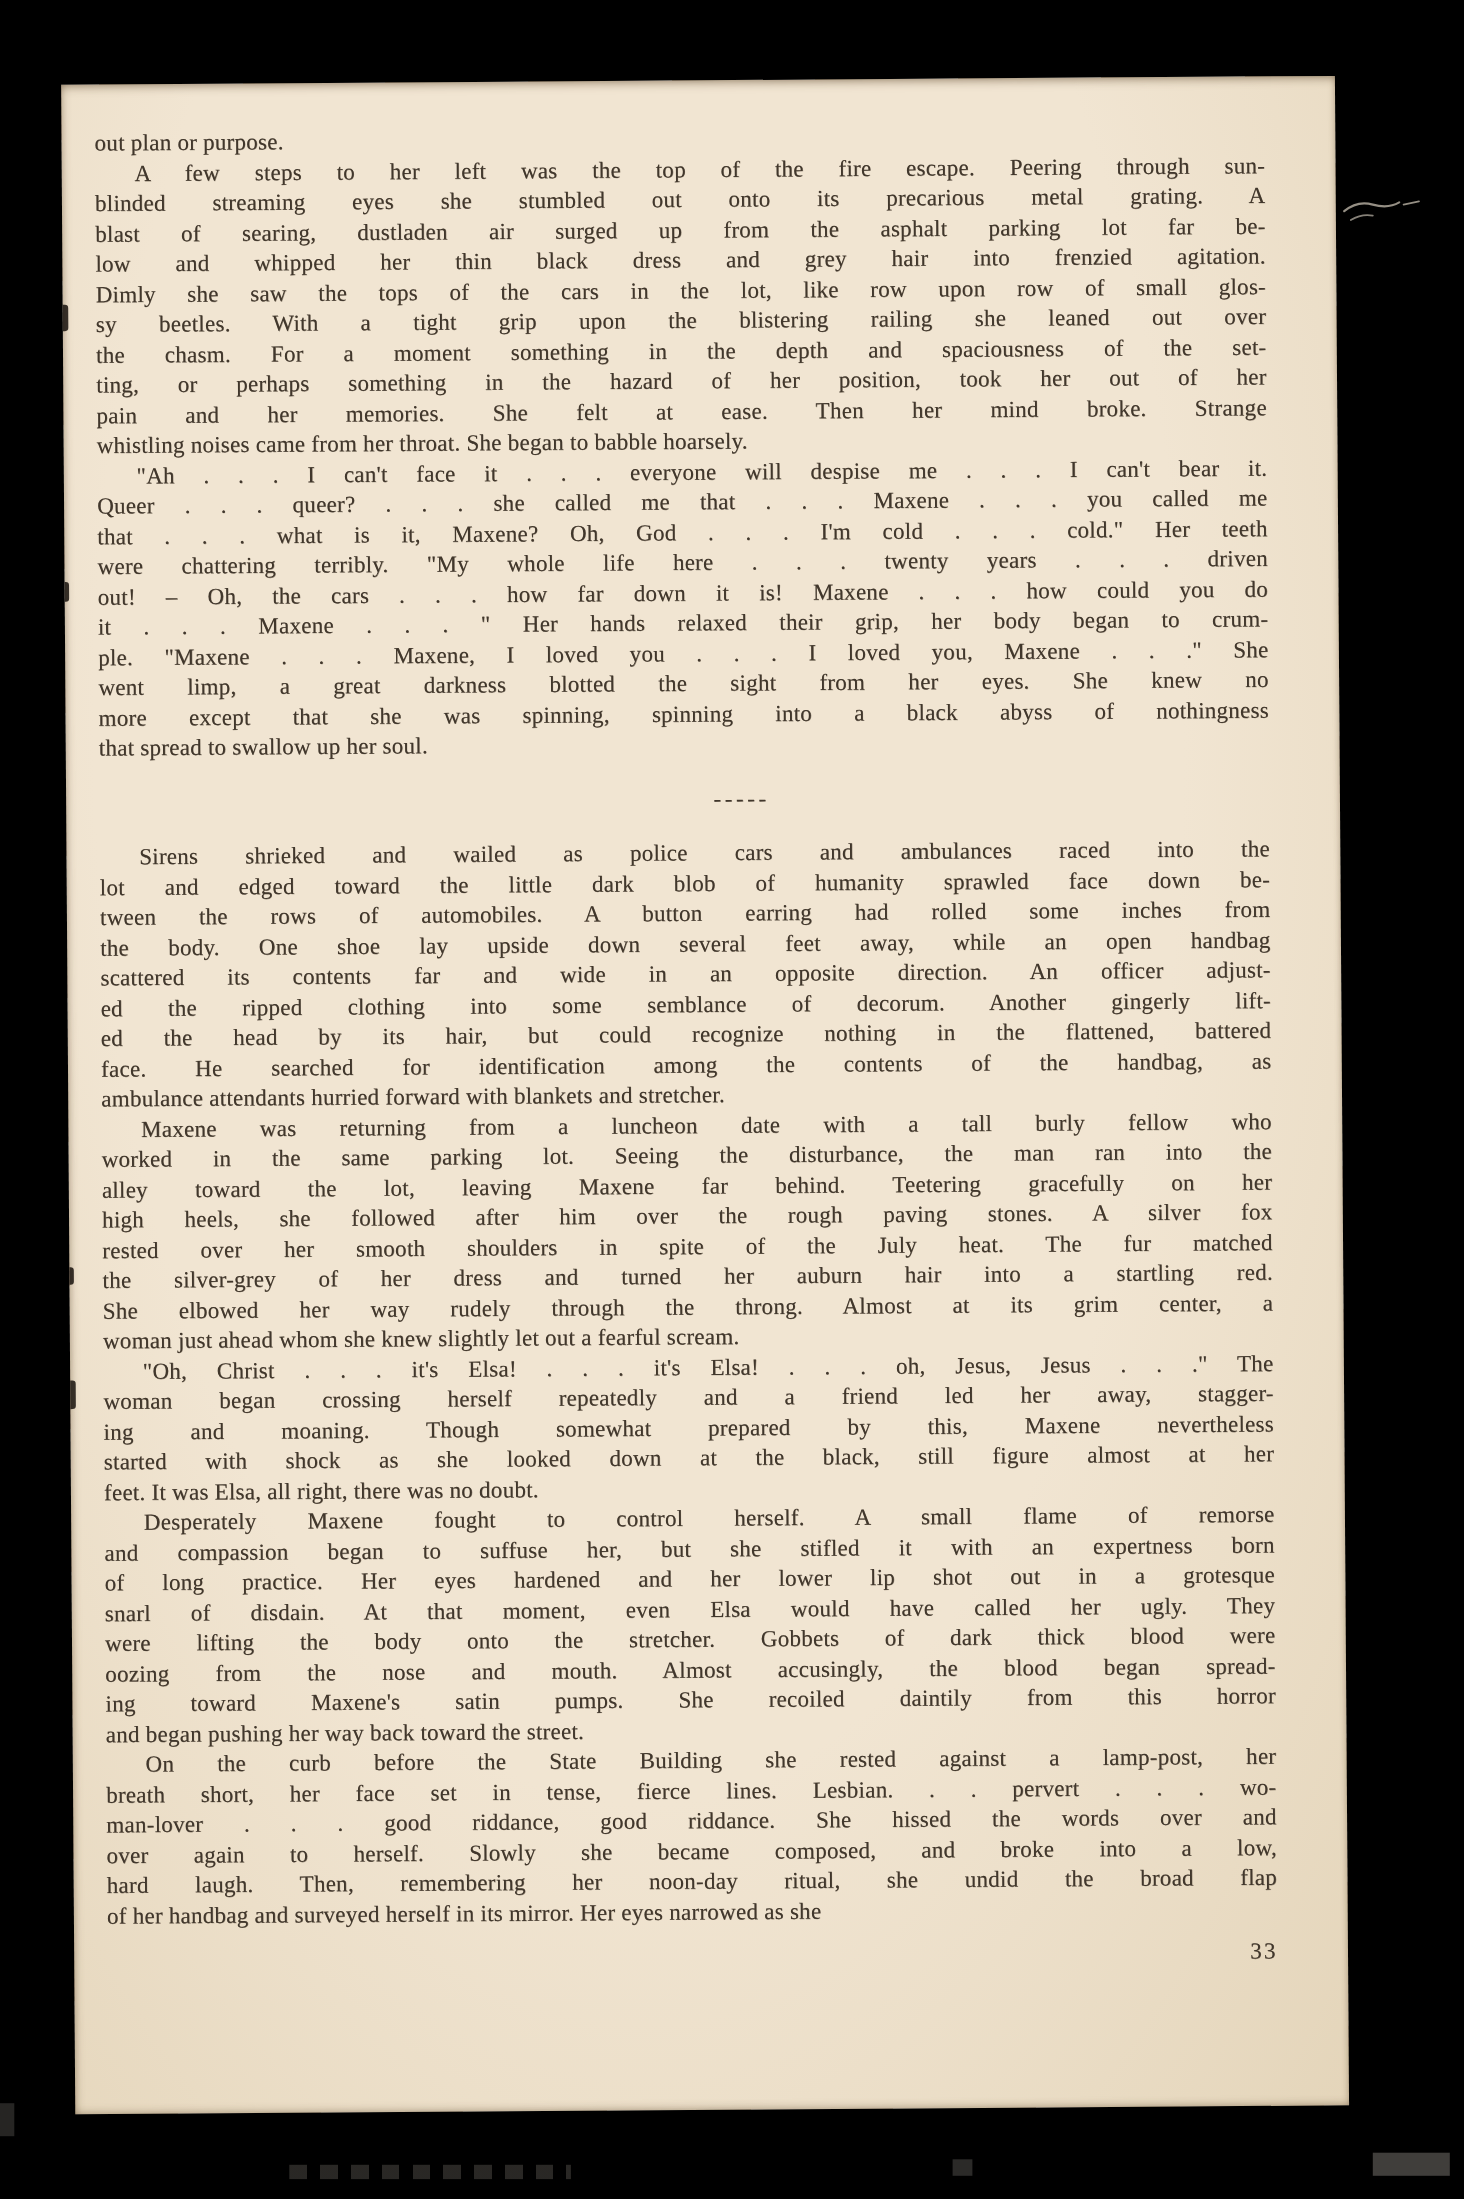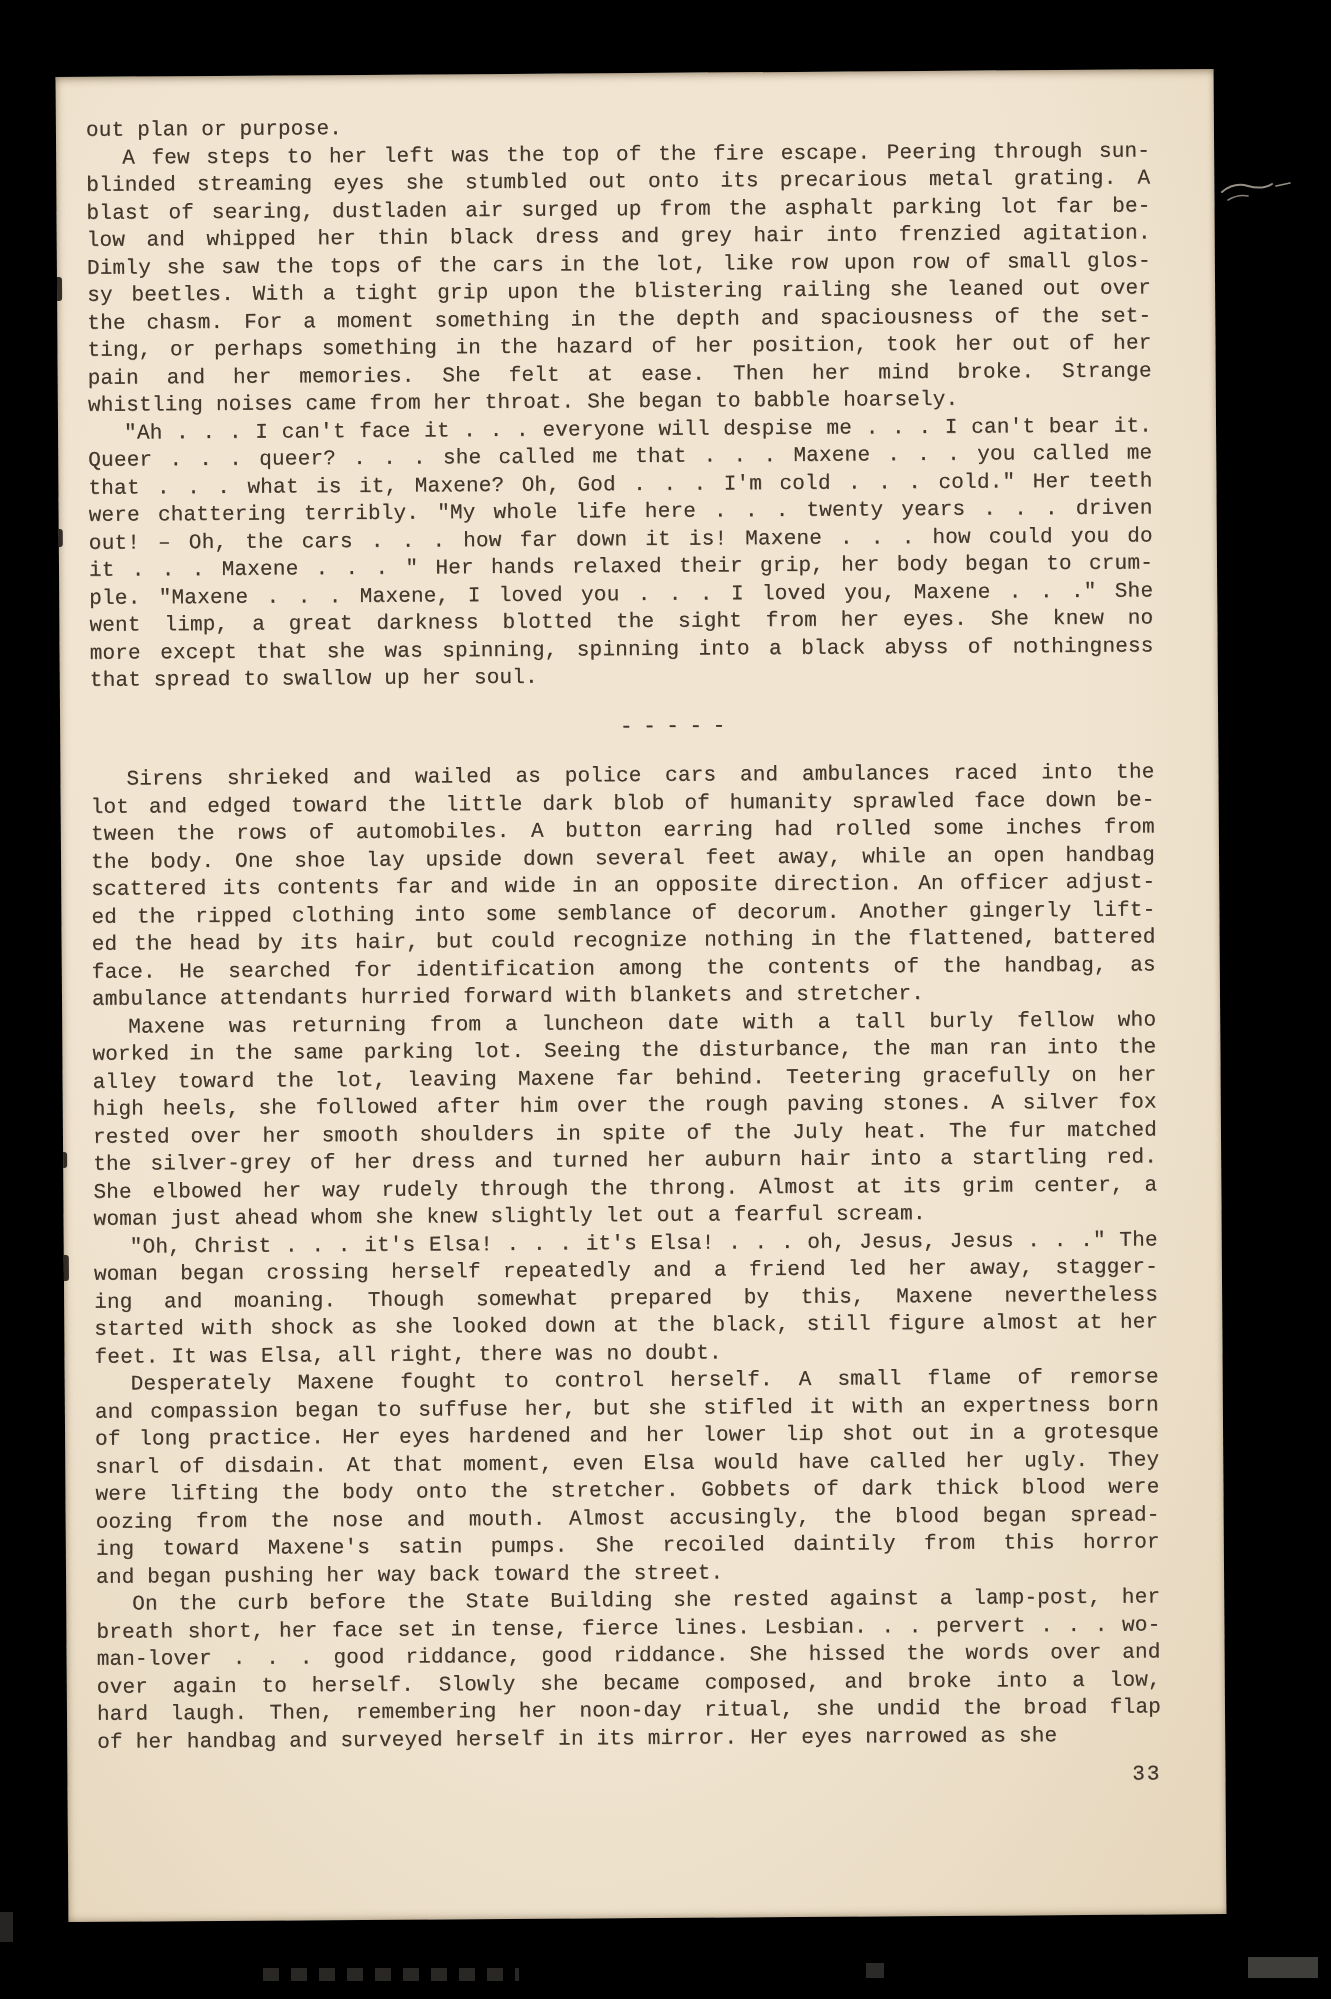--- a/index.html
+++ b/index.html
@@ -9,21 +9,21 @@
     --ink:#41372c;
   }
   *{box-sizing:border-box;}
   html,body{margin:0;padding:0;}
   body{
     width:1331px;height:1999px;
     background:var(--bg);
     overflow:hidden;position:relative;
     font-family:"Liberation Mono","DejaVu Sans Mono",monospace;
   }
-  .scan{position:absolute;inset:0;background:var(--bg);}
+  .scan{position:absolute;inset:0;background:var(--bg);font-family:Liberation Serif, serif;}
   .paper{
     position:absolute;
     left:62px;top:73px;width:1158px;height:1845px;
     background:radial-gradient(ellipse at 45% 32%, var(--paper) 55%, var(--paper-edge) 100%);
     transform:rotate(-0.4deg);
     box-shadow:
       inset 0 7px 9px -5px rgba(96,74,48,.55),
       inset 0 -6px 8px -5px rgba(96,74,48,.40),
       inset 6px 0 8px -5px rgba(96,74,48,.35),
       inset -5px 0 7px -5px rgba(96,74,48,.30);

